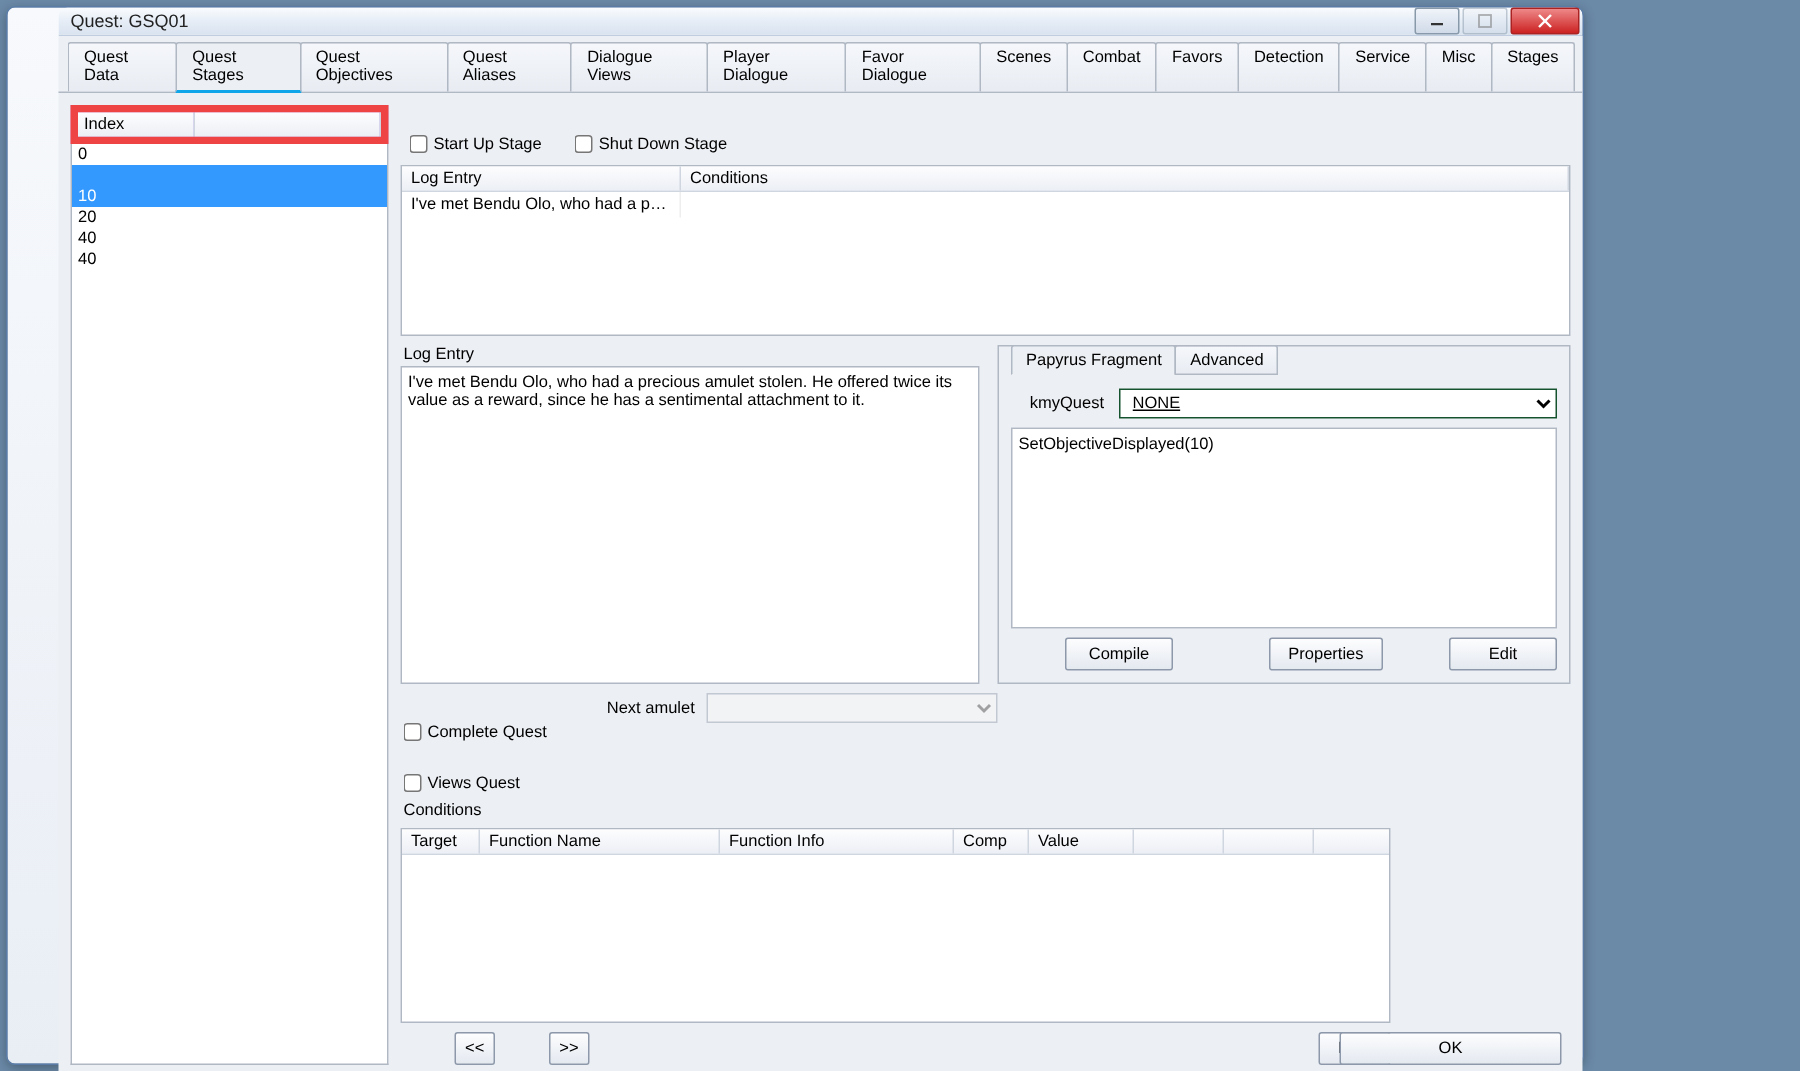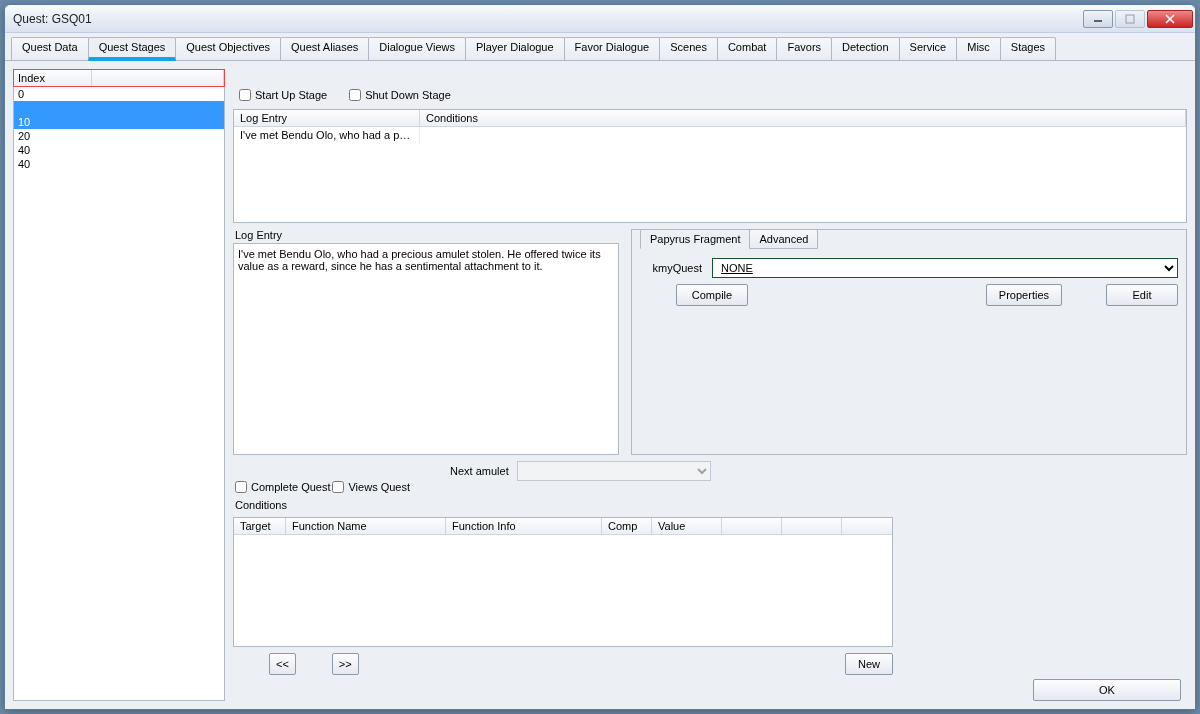--- a/index.html
+++ b/index.html
@@ -3,24 +3,25 @@
 <meta charset="utf-8">
 <style>
 * { box-sizing: border-box; margin: 0; padding: 0; font-family: "Segoe UI", Tahoma, sans-serif; font-size: 11px; }
 body { background: #6b8aa8; padding: 4px; }
 
 .window {
   background: linear-gradient(to bottom, #f7f9fc 0%, #e9eef5 100%);
   border: 1px solid #5a7ba5;
   border-radius: 6px;
   box-shadow: 0 2px 8px rgba(0,0,0,0.3);
-  width: 1192px;
+  width: 1052px;
   height: 706px;
   display: flex;
   flex-direction: column;
+  padding-left: 34px;
 }
 
 .titlebar {
   height: 28px;
   display: flex;
   align-items: center;
   padding: 0 2px 0 8px;
   background: linear-gradient(to bottom, #fafcfe 0%, #e6edf6 50%, #d9e3f0 100%);
   border-radius: 6px 6px 0 0;
   border-bottom: 1px solid #c0cde0;
@@ -51,43 +52,42 @@
   border: 1px solid #b0b8c4;
   border-bottom: none;
   background: linear-gradient(to bottom, #f5f7fb, #e8ecf2);
   margin-right: -1px;
   border-radius: 2px 2px 0 0;
   cursor: pointer;
   position: relative;
 }
 .tab.active {
   background: #eceff4;
-  border-bottom: 4px solid #0ea5e9;
+  border-bottom: 2px solid #0ea5e9;
   margin-bottom: -1px;
   z-index: 2;
-  text-align: center;
 }
 
 .content {
   flex: 1;
   background: #eceff4;
   padding: 8px;
   display: flex;
   gap: 8px;
   position: relative;
 }
 
 .index-panel {
   width: 212px;
   display: flex;
   flex-direction: column;
 }
 .index-header {
   display: flex;
-  border: 1px solid #ef4444;
+  border: 5px solid #ef4444;
   background: #c4b5fd;
   justify-content: flex-end;
 }
 .index-header .col {
   padding: 2px 4px;
   border-right: 1px solid #d0d6e0;
   background: linear-gradient(to bottom, #fdfdfe, #eceff5);
 }
 .index-list {
   flex: 1;
@@ -198,21 +198,21 @@
   min-width: 72px;
   padding: 0 12px;
   border: 1px solid #8d99aa;
   background: linear-gradient(to bottom,#fdfdfe,#e4e9f0);
   border-radius: 2px;
   cursor: pointer;
   font-family: inherit; font-size: 11px; margin-left: 36px;
 }
 
 .checks-nextq { display: flex; gap: 40px; align-items: flex-start; padding-left: 2px; }
-.checks-col { display: flex; flex-direction: row; gap: 2px; }
+.checks-col { display: flex; flex-direction: column; gap: 2px; }
 .nextq { display: flex; align-items: center; gap: 8px; }
 .nextq select { width: 194px; height: 20px; border: 1px solid #b0b8c4; background: #f5f5f5; font-family: inherit; font-size: 11px; }
 
 .cond-label { padding-left: 2px; }
 .cond-table {
   border: 1px solid #b0b8c4;
   background: #fff;
   height: 130px;
   width: 660px;
   display: flex; flex-direction: column;
@@ -338,20 +338,21 @@
           <div class="papyrus-tabs" id="papyrus-tabs">
               <div class="ptab active">Papyrus Fragment</div>
               <div class="ptab">Advanced</div>
             </div>
           <div class="kmy-row">
             <label>kmyQuest</label>
             <select class="kmy-select">
               <option>NONE</option>
             </select>
           </div>
+          <textarea class="script-text" style="">SetObjectiveDisplayed(10)</textarea>
           <div class="papyrus-btns">
             <button class="btn">Compile</button>
             <span class="spacer"></span>
             <button class="btn">Properties</button>
             <button class="btn">Edit</button>
           </div>
         </div>
       </div>
 
       <div class="checks-nextq">

